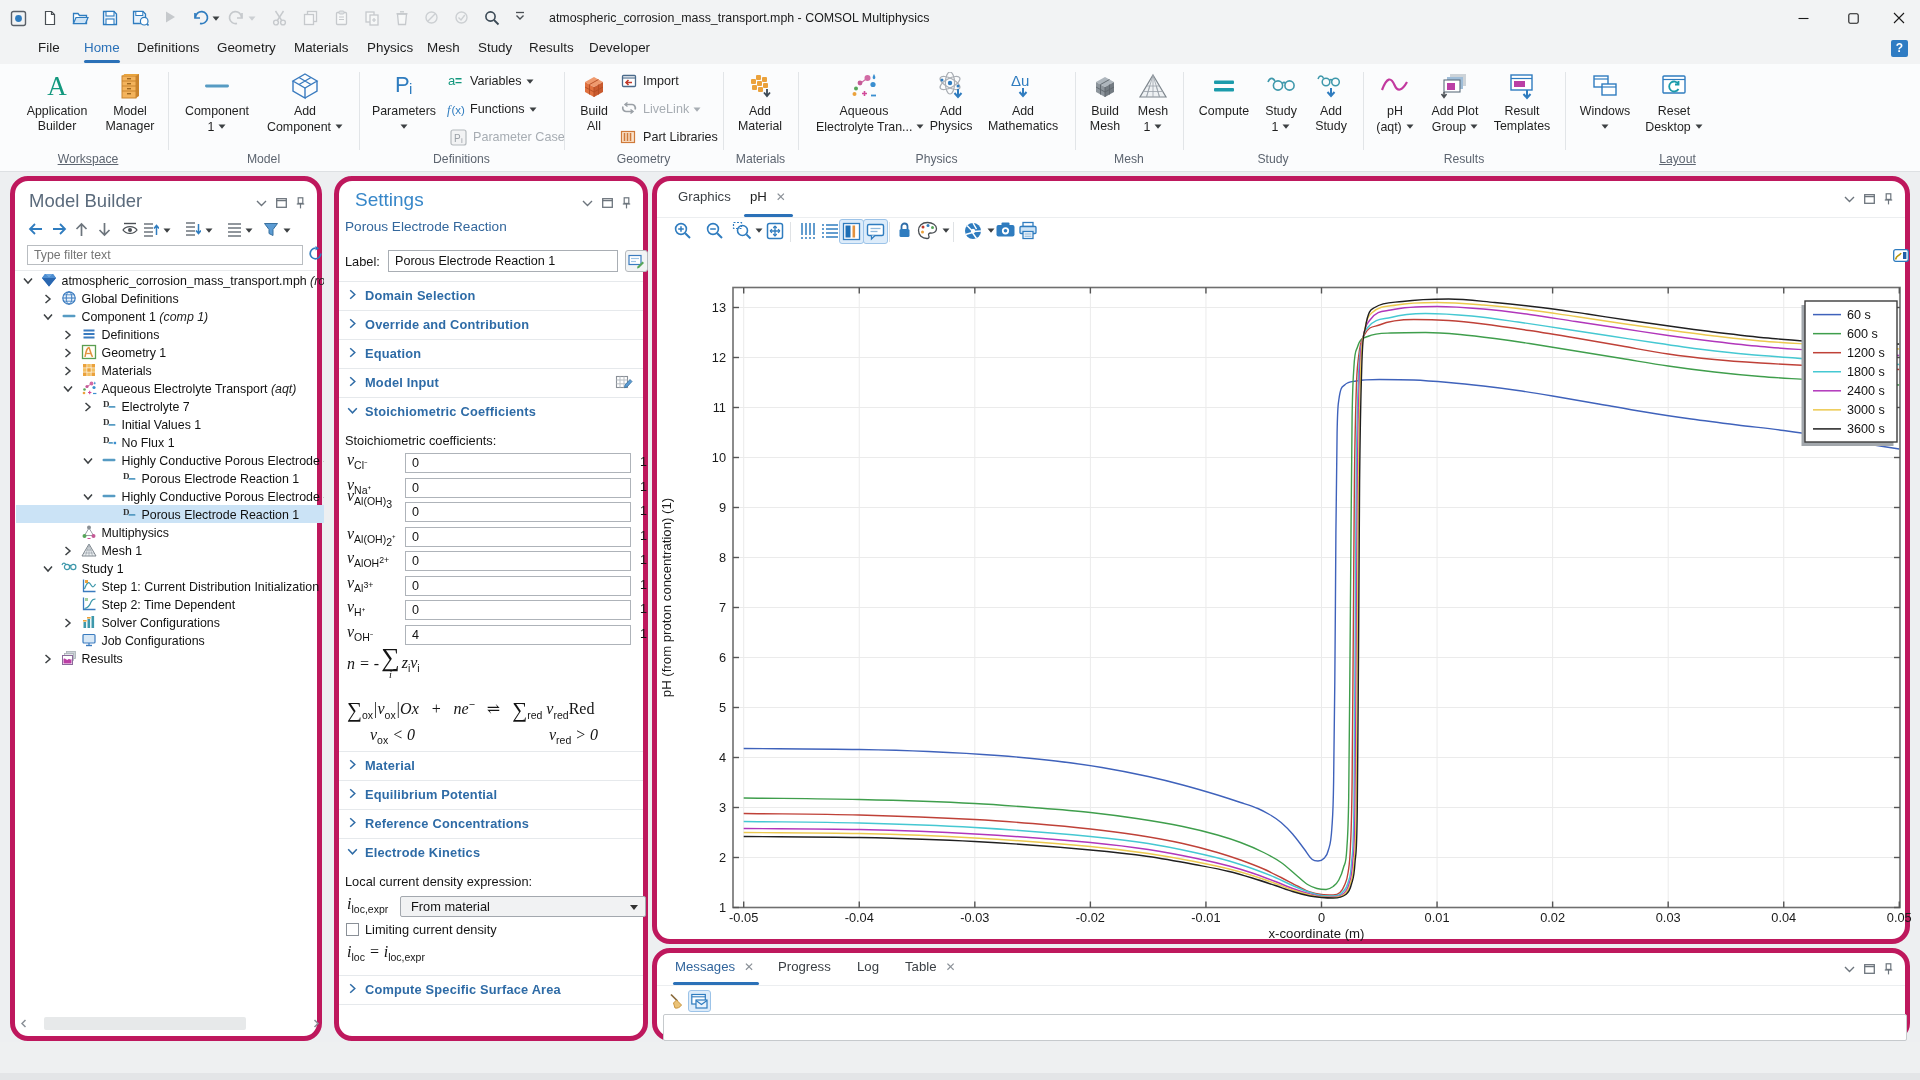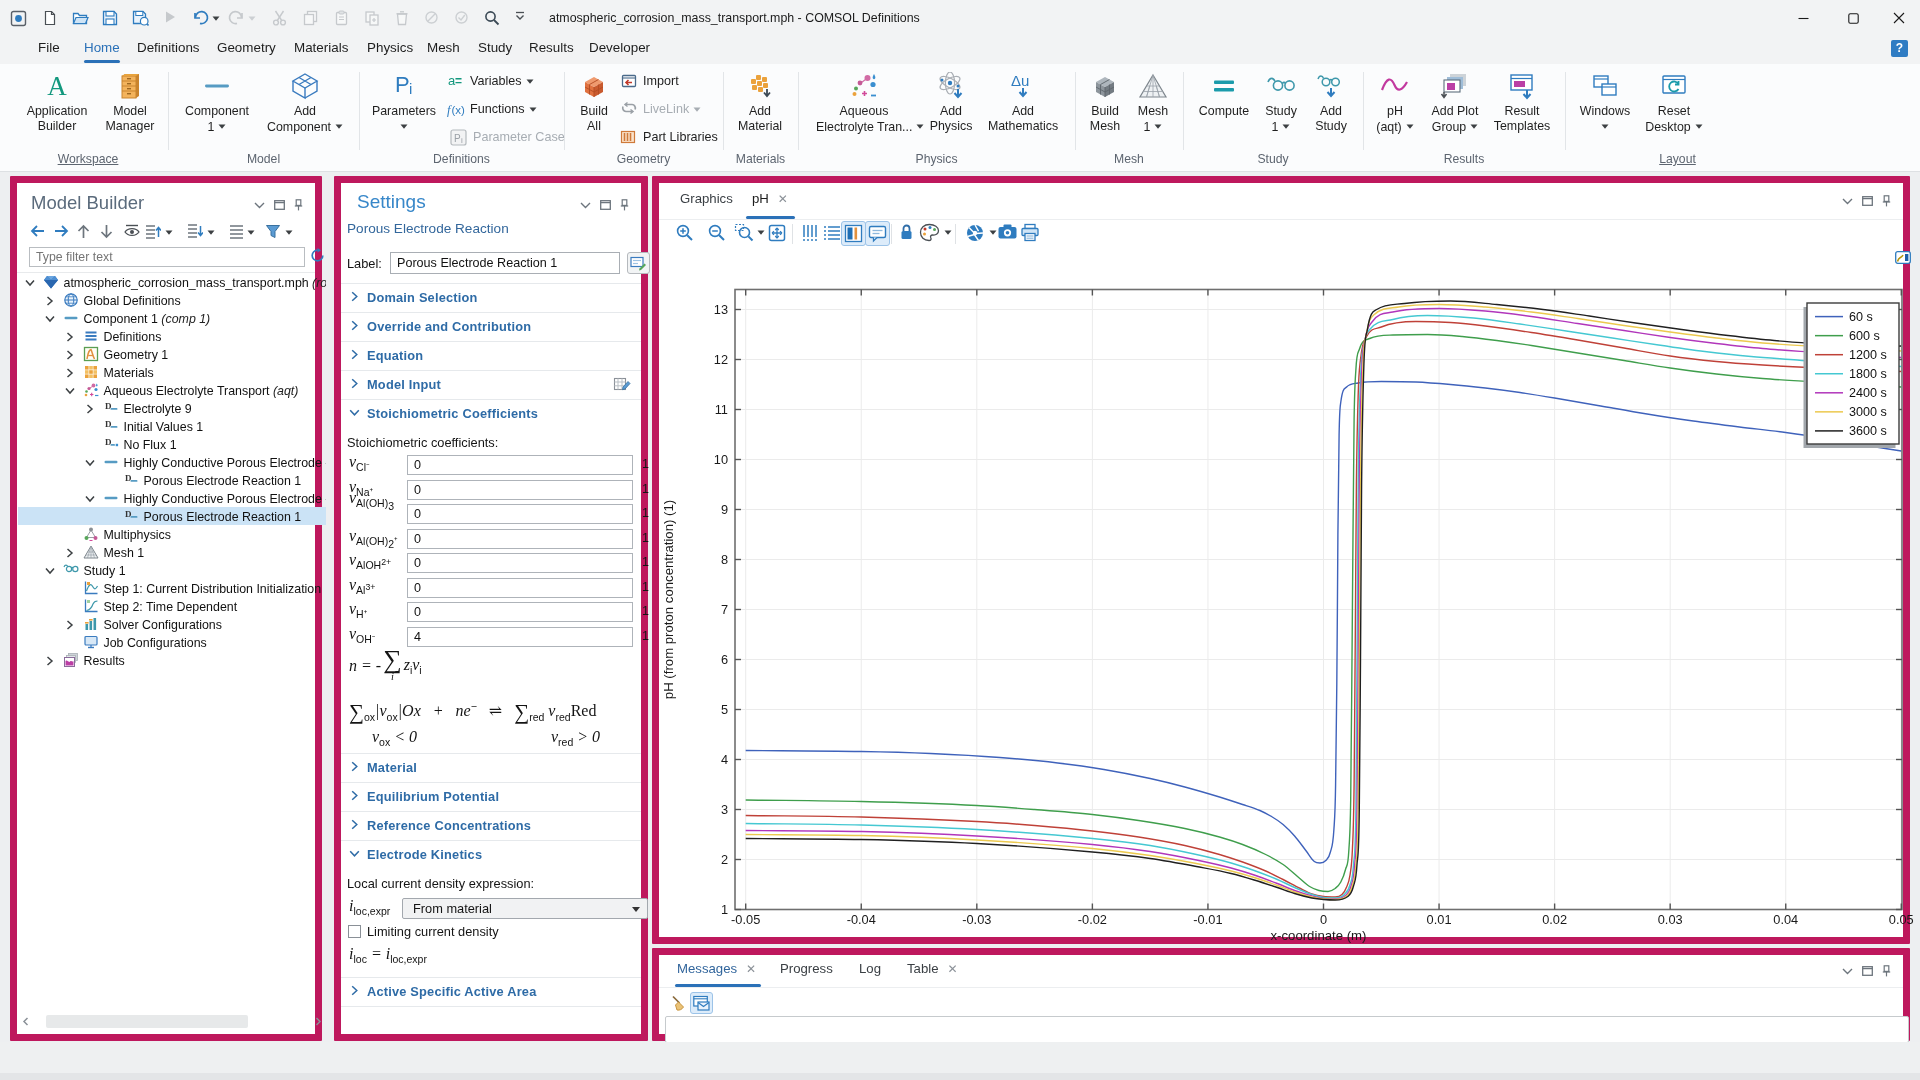--- a/index.html
+++ b/index.html
@@ -28,21 +28,21 @@
 .rsep{position:absolute;top:8px;height:78px;width:1px;background:#e2e5e8}
 .rglabel{position:absolute;top:88px;font-size:12.2px;color:#5d6570;text-align:center;white-space:nowrap}
 .rbig{position:absolute;top:4px;width:96px;text-align:center;color:#1f1f1f;font-size:12.4px;line-height:15px}
 .rbig div{white-space:nowrap}
 .rbig .ricon{height:36px;display:flex;align-items:center;justify-content:center}
 .rsmall{position:absolute;height:22px;display:flex;align-items:center;font-size:12.6px;color:#1f1f1f;white-space:nowrap}
 .rsmall .ricon{width:17px;height:17px;margin-right:6px}
 .rsmall.dim{color:#a7adb3}
 .chev{display:inline-block;margin-left:4px;vertical-align:1px}
 
-.panel{position:absolute;background:#fff;border:7px solid #be185d;border-radius:1px}
+.panel{position:absolute;background:#fff;border:5px solid #be185d;border-radius:18px}
 .phead-ic{position:absolute;display:flex;gap:9px;align-items:center}
 
 #mb-panel{left:10px;top:176px;width:312px;height:865px}
 #mb-title{position:absolute;left:14px;top:9px;font-size:18.5px;color:#5b6b7c}
 #mb-toolbar{position:absolute;left:0;top:38px;width:100%;height:22px}
 #mb-toolbar .ti{position:absolute;top:0}
 #mb-filter{outline:none;position:absolute;left:12px;top:64px;width:276px;height:20px;border:1px solid #b9bdc1;background:#fff;color:#111;
  font-size:12.3px;padding-left:6px;line-height:18px;font-family:"Liberation Sans",sans-serif}
 #mb-sep{position:absolute;left:0;top:89px;width:100%;height:1px;background:#e8eaec}
 #mb-tree{position:absolute;left:1px;top:90px;width:308px;height:726px;overflow:hidden}
@@ -224,21 +224,21 @@
           <rect x="8" y="9" width="8" height="7" fill="#fff" opacity="0"></rect>
         </svg>
       </span>
       <span class="qicon" style="left: 514px;">
         <svg width="12" height="12" viewBox="0 0 12 12">
           <line x1="2" y1="2.5" x2="10" y2="2.5" stroke="#4a4f54" stroke-width="1.3"></line>
           <path d="M2.5 5.5 L6 9 L9.5 5.5" fill="none" stroke="#4a4f54" stroke-width="1.4"></path>
         </svg>
       </span>
     </div>
-  <div id="win-title">atmospheric_corrosion_mass_transport.mph - COMSOL Definitions</div>
+  <div id="win-title">atmospheric_corrosion_mass_transport.mph - COMSOL Multiphysics</div>
   <div id="winctls">
       <div class="winctl" style="left: 1780px;">
         <svg width="11" height="11" viewBox="0 0 11 11">
           <line x1="0.5" y1="5.5" x2="10.5" y2="5.5" stroke="#1a1a1a" stroke-width="1.1"></line>
         </svg>
       </div>
       <div class="winctl" style="left: 1830px;">
         <svg width="11" height="11" viewBox="0 0 11 11">
           <rect x="0.8" y="0.8" width="9.4" height="9.4" rx="1.5" fill="none" stroke="#1a1a1a" stroke-width="1.1"></rect>
         </svg>
@@ -883,21 +883,21 @@
           <svg width="9" height="10" viewBox="0 0 9 10">
             <path d="M2.5 1 L7 5 L2.5 9" fill="none" stroke="#3c4043" stroke-width="1.5"></path>
           </svg>
         </span>
         <span class="tico" style="left: 85px;">
           <svg width="16" height="16" viewBox="0 0 16 16">
             <text x="2" y="9" font-size="9" font-weight="bold" font-family="Liberation Serif,serif" fill="#333">D</text>
             <rect x="7.5" y="8" width="7" height="1.8" rx="0.9" fill="#569bc3"></rect>
           </svg>
         </span>
-        <span class="tlab" style="left: 105.5px;">Electrolyte 9</span>
+        <span class="tlab" style="left: 105.5px;">Electrolyte 7</span>
       </div>
       <div class="trow" style="top: 144px;">
         <span class="tico" style="left: 85px;">
           <svg width="16" height="16" viewBox="0 0 16 16">
             <text x="2" y="9" font-size="9" font-weight="bold" font-family="Liberation Serif,serif" fill="#333">D</text>
             <rect x="7.5" y="8" width="7" height="1.8" rx="0.9" fill="#569bc3"></rect>
           </svg>
         </span>
         <span class="tlab" style="left: 105.5px;">Initial Values 1</span>
       </div>
@@ -1202,21 +1202,21 @@
         </span>
         <span class="stit">Electrode Kinetics</span>
       </div>
       <div class="ssec-line" style="top: 794px;"></div>
       <div class="ssec" style="top: 794px;">
         <span class="schev">
           <svg width="7" height="11" viewBox="0 0 7 11">
             <path d="M1.2 1.2 L5.8 5.5 L1.2 9.8" fill="none" stroke="#2e6ba6" stroke-width="1.5"></path>
           </svg>
         </span>
-        <span class="stit">Active Specific Active Area</span>
+        <span class="stit">Compute Specific Surface Area</span>
       </div>
       <div class="ssec-line" style="top: 823px;"></div>
       <div class="ssec" style="top: 863px; font-family: Liberation Mono, monospace;">
         <span class="schev">
           <svg width="7" height="11" viewBox="0 0 7 11">
             <path d="M1.2 1.2 L5.8 5.5 L1.2 9.8" fill="none" stroke="#2e6ba6" stroke-width="1.5"></path>
           </svg>
         </span>
         <span class="stit">Heat of Reaction</span>
       </div>

